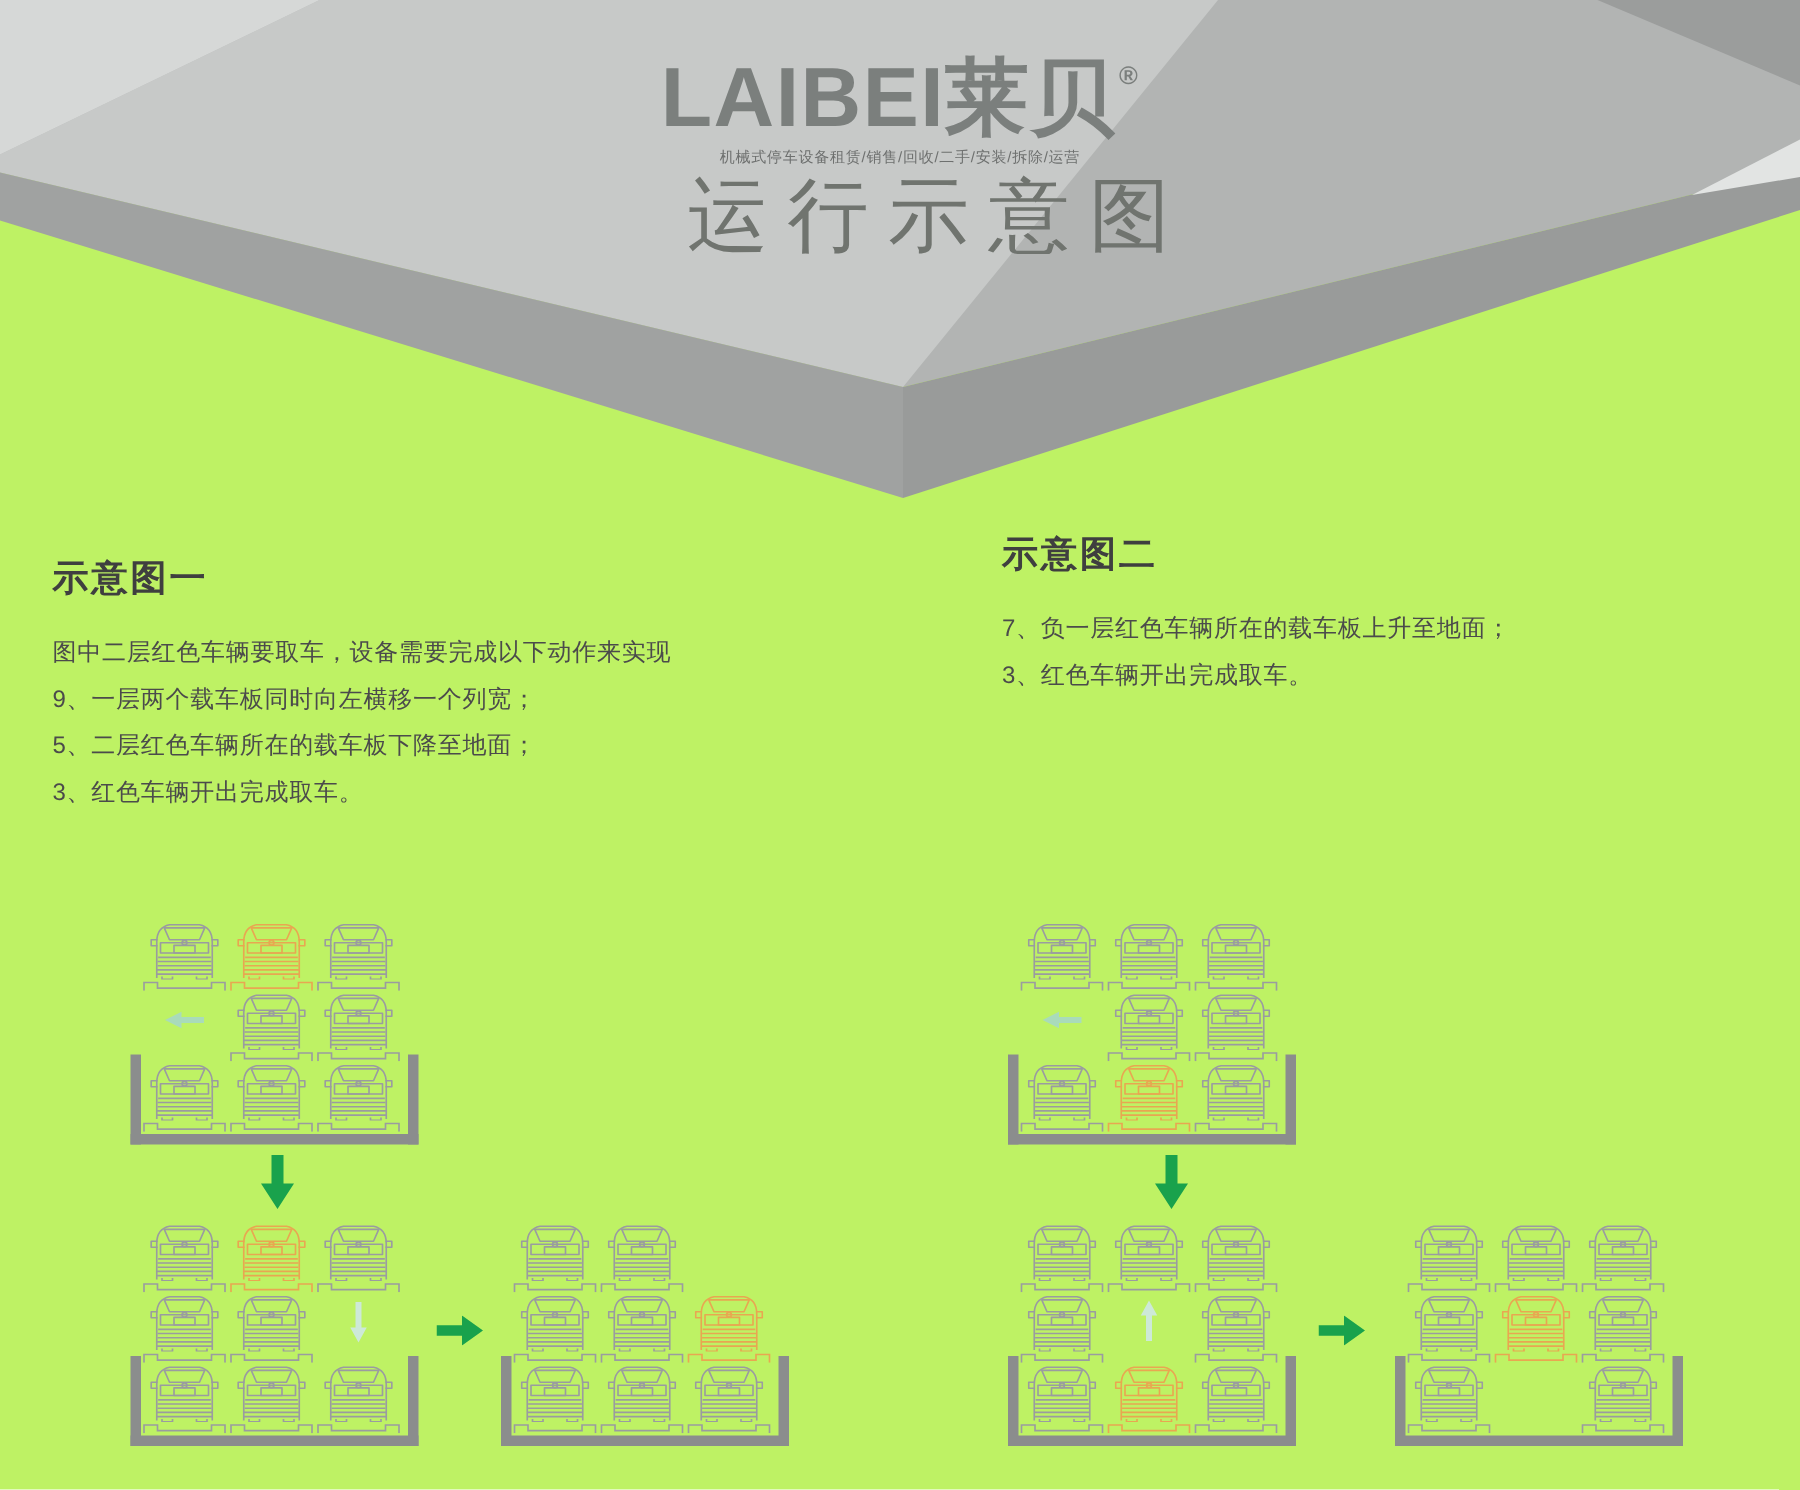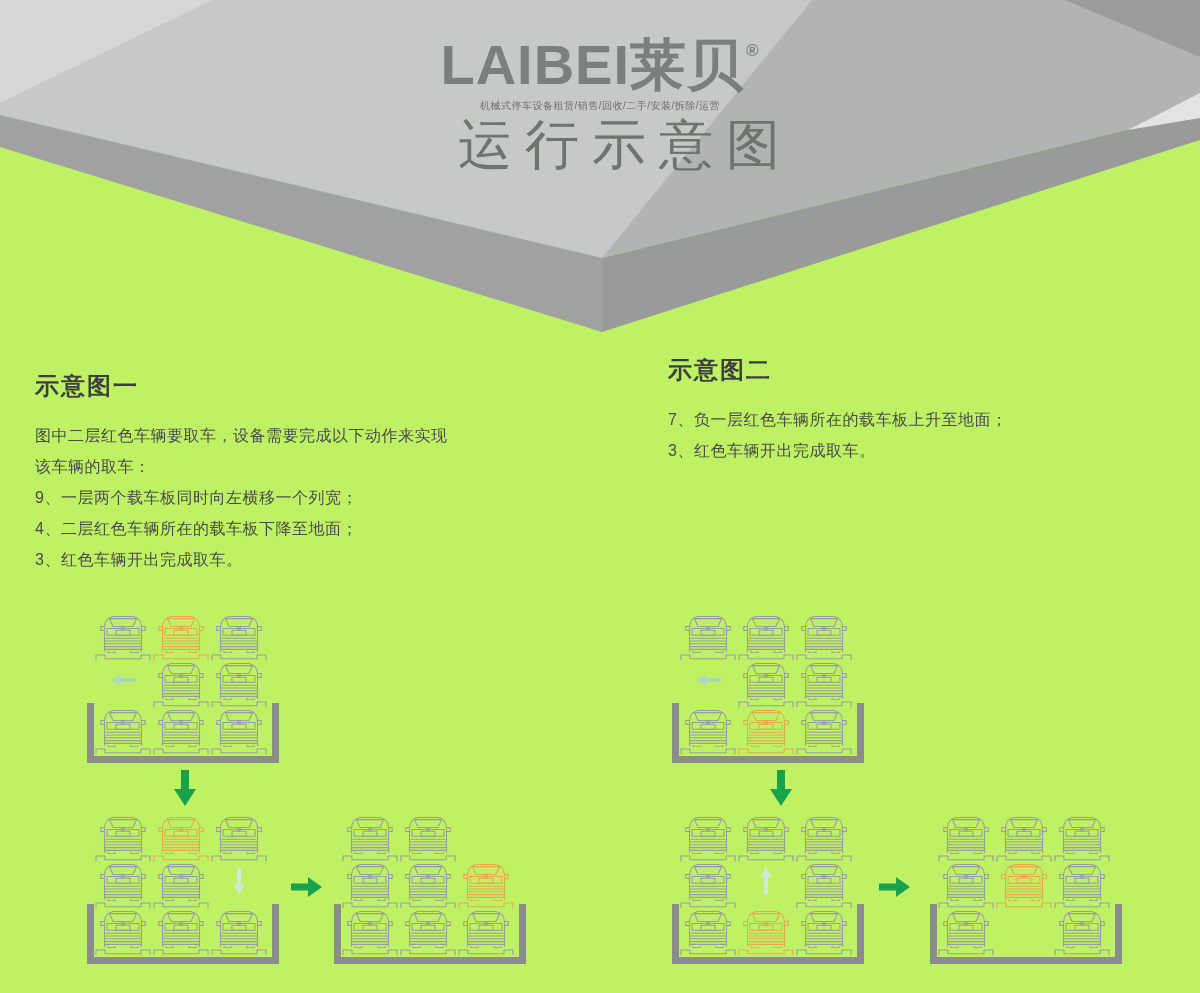--- a/index.html
+++ b/index.html
@@ -58,23 +58,22 @@
   </svg>
 
   <div class="hdr-text logo-line"><span>LAIBEI莱贝</span><span class="reg">®</span></div>
   <div class="hdr-text tagline">机械式停车设备租赁/销售/回收/二手/安装/拆除/运营</div>
   <div class="hdr-text big-title">运行示意图</div>
 
   <section class="sec sec1">
     <h2 class="sec-heading">示意图一</h2>
     <div class="sec-text">
       <div>图中二层红色车辆要取车，设备需要完成以下动作来实现</div>
-      <div>该车辆的取车：</div>
       <div>9、一层两个载车板同时向左横移一个列宽；</div>
-      <div>4、二层红色车辆所在的载车板下降至地面；</div>
+      <div>5、二层红色车辆所在的载车板下降至地面；</div>
       <div>3、红色车辆开出完成取车。</div>
     </div>
   </section>
 
   <section class="sec sec2">
     <h2 class="sec-heading">示意图二</h2>
     <div class="sec-text">
       <div>7、负一层红色车辆所在的载车板上升至地面；</div>
       <div>3、红色车辆开出完成取车。</div>
     </div>

